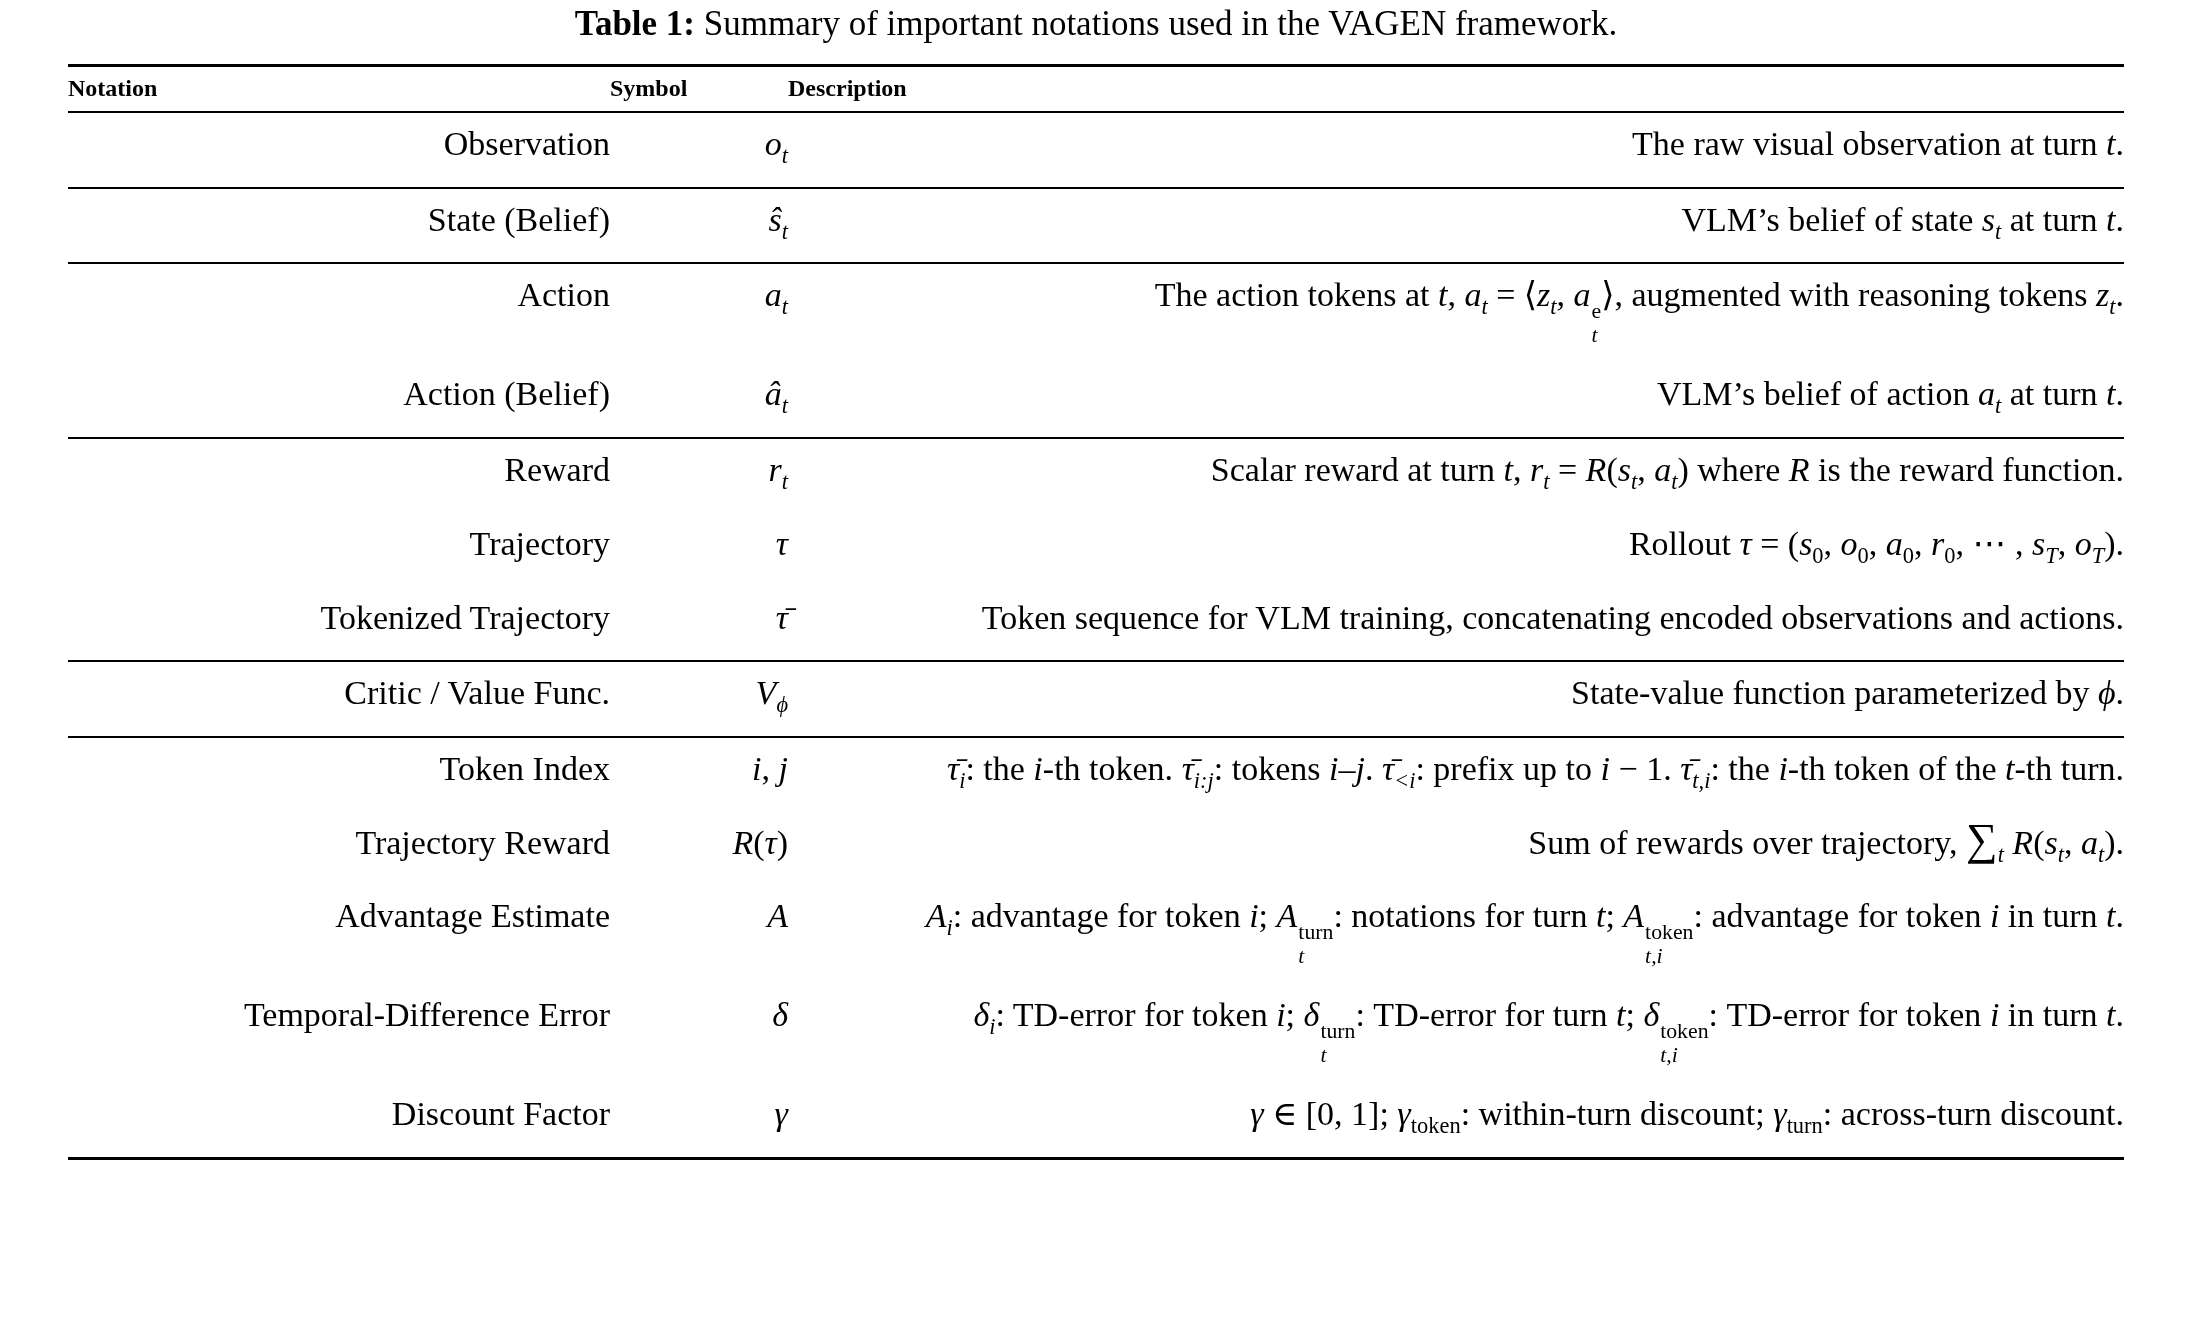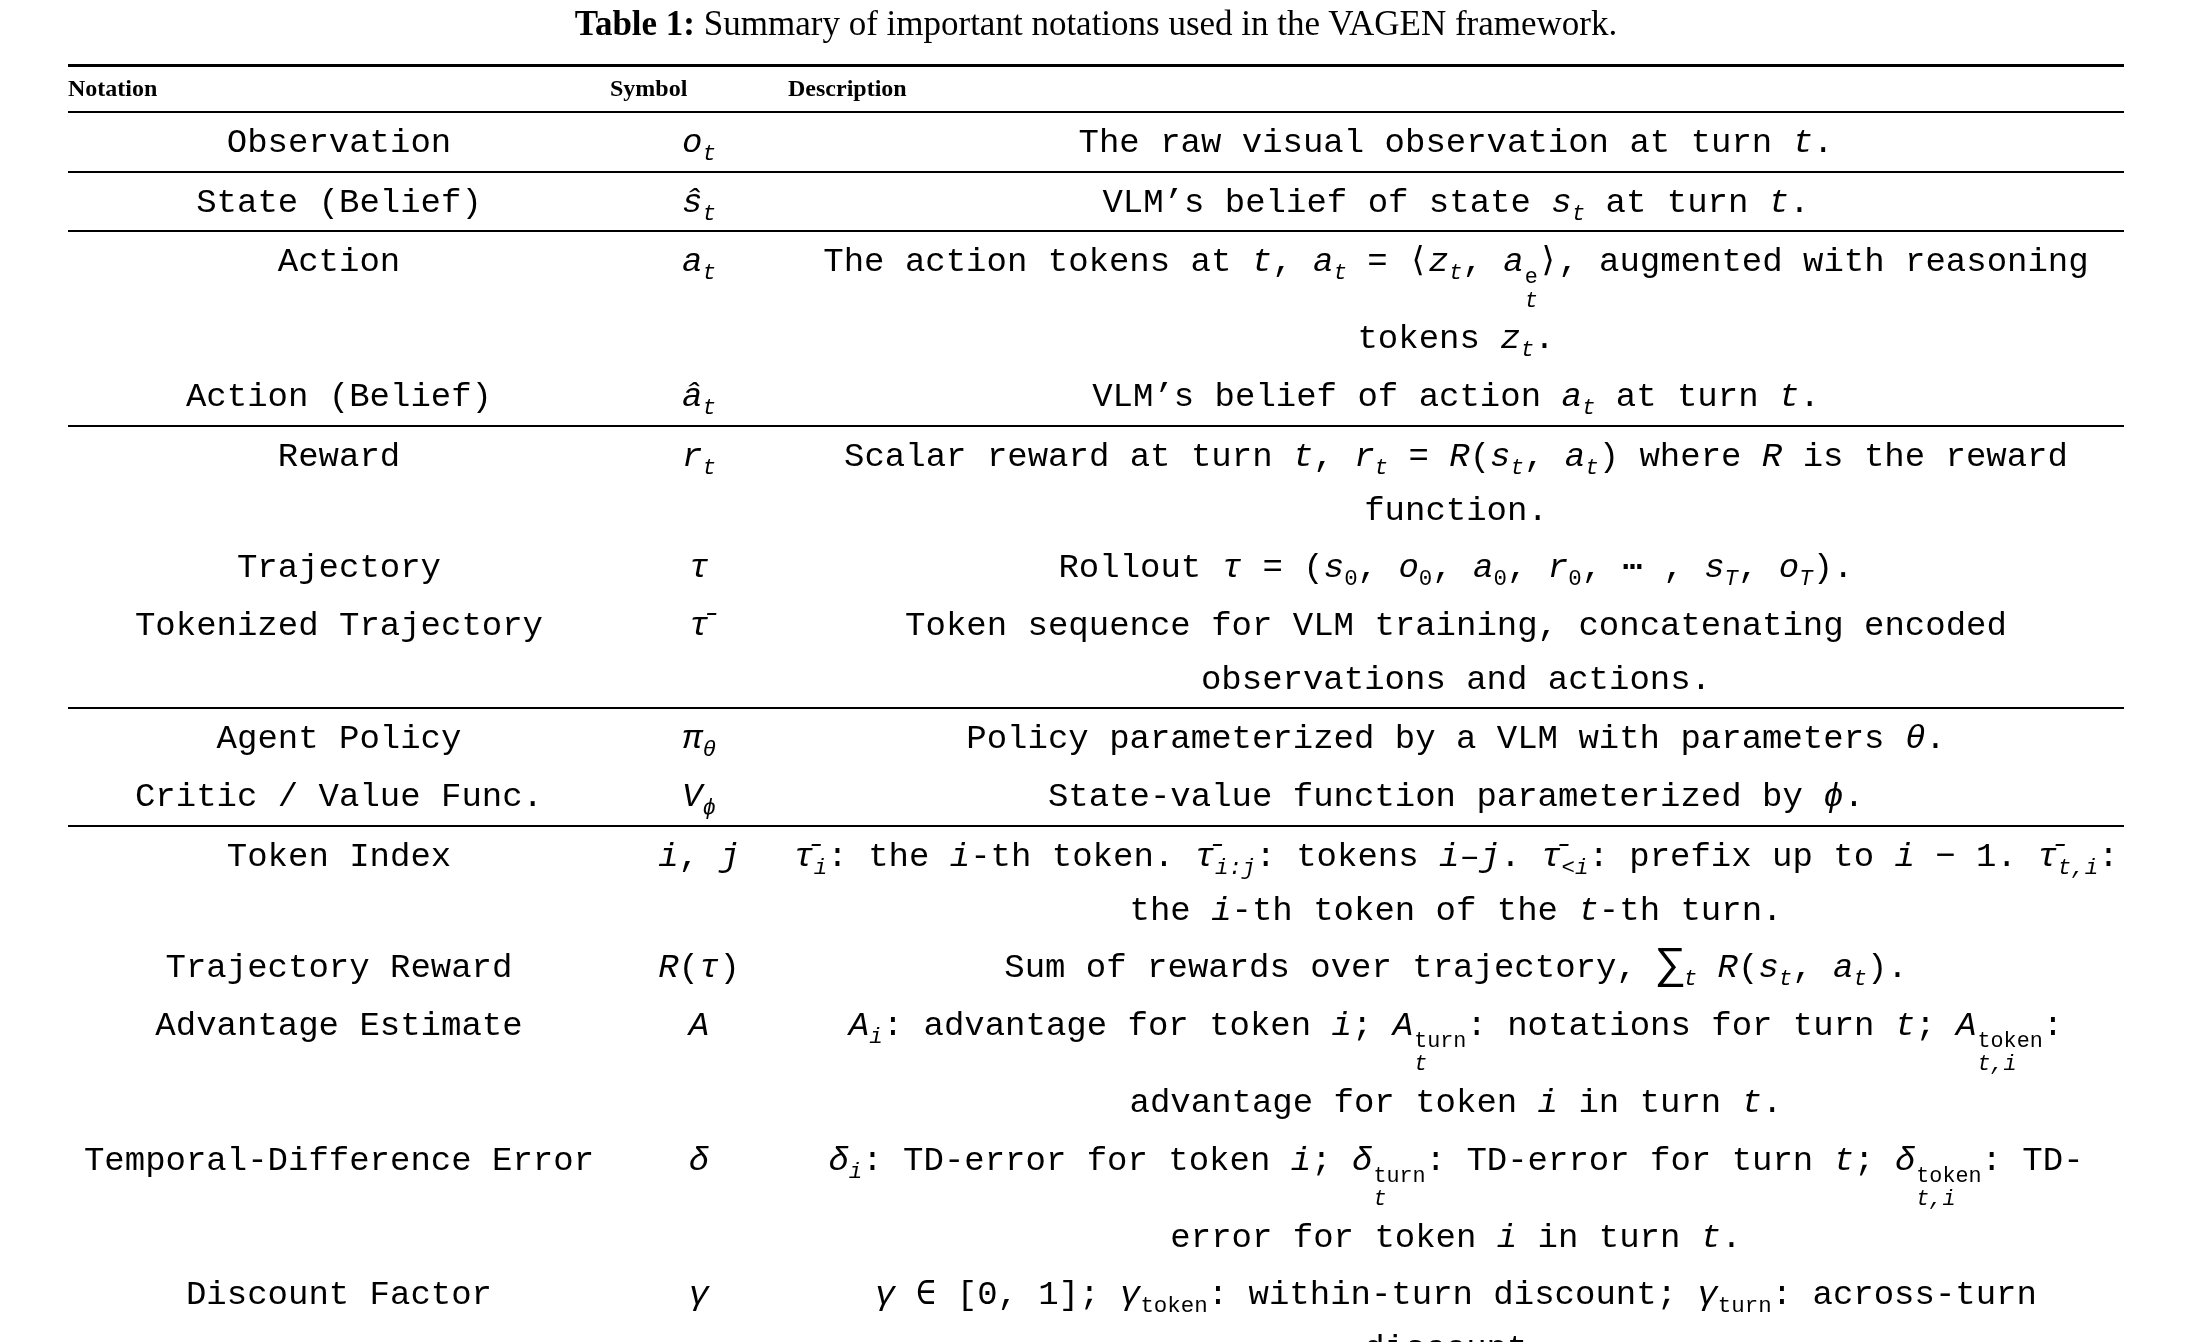--- a/index.html
+++ b/index.html
@@ -20,22 +20,22 @@
   col.w1{width:542px;}
   col.w2{width:178px;}
   col.w3{width:1336px;}
   thead tr{border-bottom:2px solid #000;}
   tbody.group{border-top:2px solid #000;}
   th{
     font-weight:bold;text-align:left;vertical-align:top;
     padding:8px 0 9px 0;font-size:24px;
   }
   td{
-    vertical-align:top;text-align:center;
-    padding:4px 0 0 0;line-height:1.58;font-family:Liberation Mono, monospace;
+    vertical-align:top;text-align:right;
+    padding:4px 0 16px 0;line-height:1.58;
   }
   .f-it{font-style:italic;}
   .f-rm{font-style:normal;}
   .big{font-size:1.3em;line-height:1;}
   sub,sup{font-size:0.66em;line-height:0;}
   .supsub{
     display:inline-flex;flex-direction:column;align-items:flex-start;
     font-size:0.64em;line-height:1.08;vertical-align:-0.55em;margin-left:1px;
   }
   .supsub .s-sup,.supsub .s-sub{display:block;}
@@ -101,25 +101,20 @@
         <td><span class="f-rm">Rollout </span><span class="f-it">τ</span><span class="f-rm"> = (</span><span class="f-it">s</span><sub class="f-rm">0</sub><span class="f-rm">, </span><span class="f-it">o</span><sub class="f-rm">0</sub><span class="f-rm">, </span><span class="f-it">a</span><sub class="f-rm">0</sub><span class="f-rm">, </span><span class="f-it">r</span><sub class="f-rm">0</sub><span class="f-rm">, ⋯ , </span><span class="f-it">s</span><sub class="f-it">T</sub><span class="f-rm">, </span><span class="f-it">o</span><sub class="f-it">T</sub><span class="f-rm">).</span></td>
       </tr>
       <tr>
         <td>Tokenized Trajectory</td>
         <td><span class="f-it">τ̄</span></td>
         <td><span class="f-rm">Token sequence for VLM training, concatenating encoded observations and actions.</span></td>
       </tr>
     </tbody>
     <tbody class="group">
       <tr>
-        <td>Agent Policy</td>
-        <td><span class="f-it">π</span><sub class="f-it">θ</sub></td>
-        <td><span class="f-rm">Policy parameterized by a VLM with parameters </span><span class="f-it">θ</span><span class="f-rm">.</span></td>
-      </tr>
-      <tr>
         <td>Critic / Value Func.</td>
         <td><span class="f-it">V</span><sub class="f-it">ϕ</sub></td>
         <td><span class="f-rm">State-value function parameterized by </span><span class="f-it">ϕ</span><span class="f-rm">.</span></td>
       </tr>
     </tbody>
     <tbody class="group">
       <tr>
         <td>Token Index</td>
         <td><span class="f-it">i</span><span class="f-rm">, </span><span class="f-it">j</span></td>
         <td><span class="f-it">τ̄</span><sub class="f-it">i</sub><span class="f-rm">: the </span><span class="f-it">i</span><span class="f-rm">-th token.  </span><span class="f-it">τ̄</span><sub class="f-it">i:j</sub><span class="f-rm">: tokens </span><span class="f-it">i</span><span class="f-rm">–</span><span class="f-it">j</span><span class="f-rm">.  </span><span class="f-it">τ̄</span><sub class="f-it">&lt;i</sub><span class="f-rm">: prefix up to </span><span class="f-it">i</span><span class="f-rm"> − 1.  </span><span class="f-it">τ̄</span><sub class="f-it">t,i</sub><span class="f-rm">: the </span><span class="f-it">i</span><span class="f-rm">-th token of the </span><span class="f-it">t</span><span class="f-rm">-th turn.</span></td>

